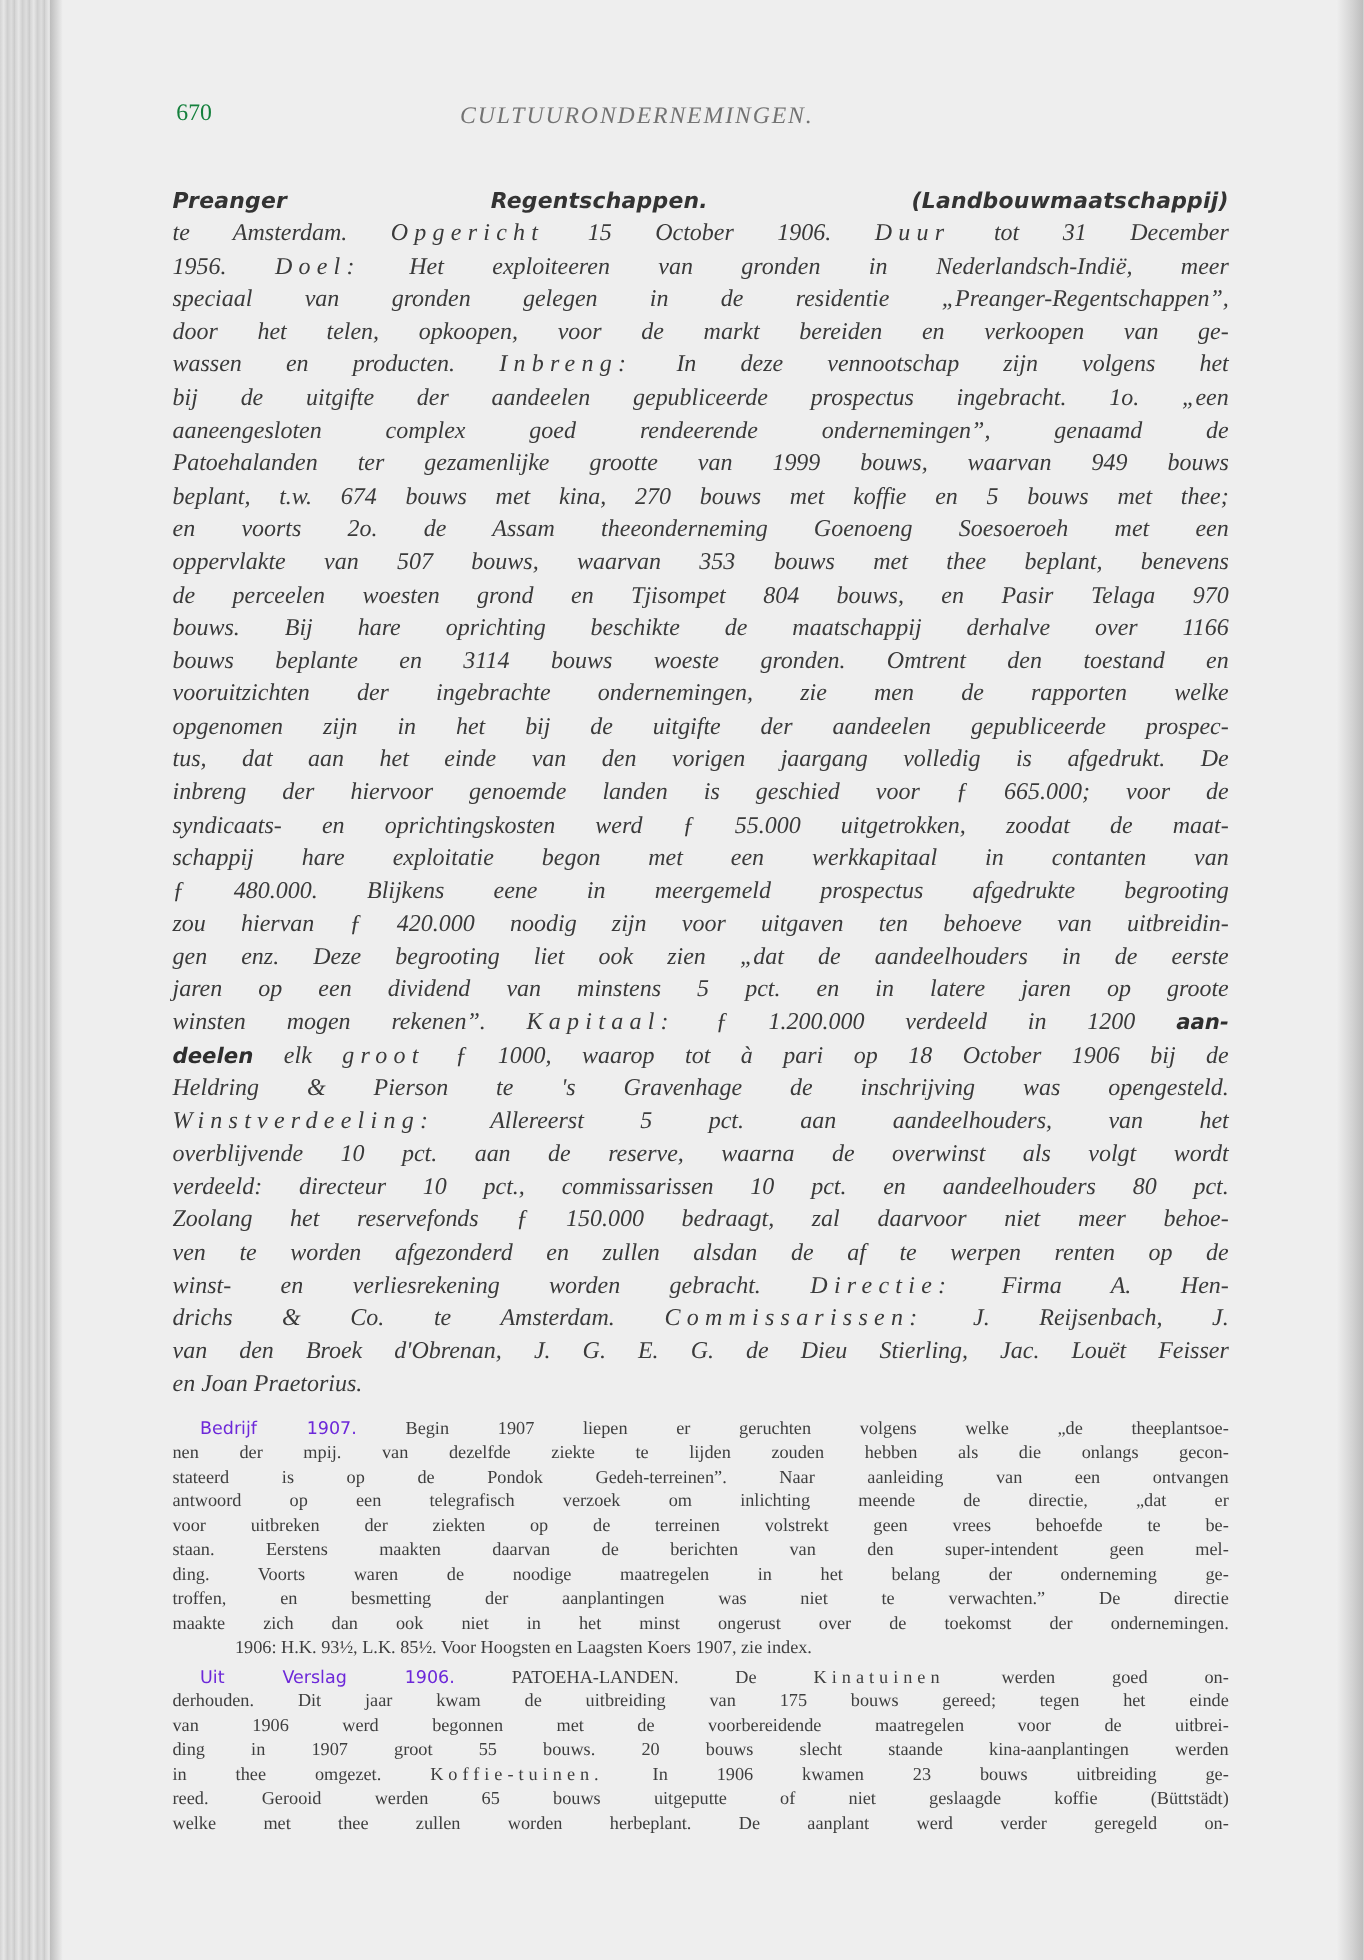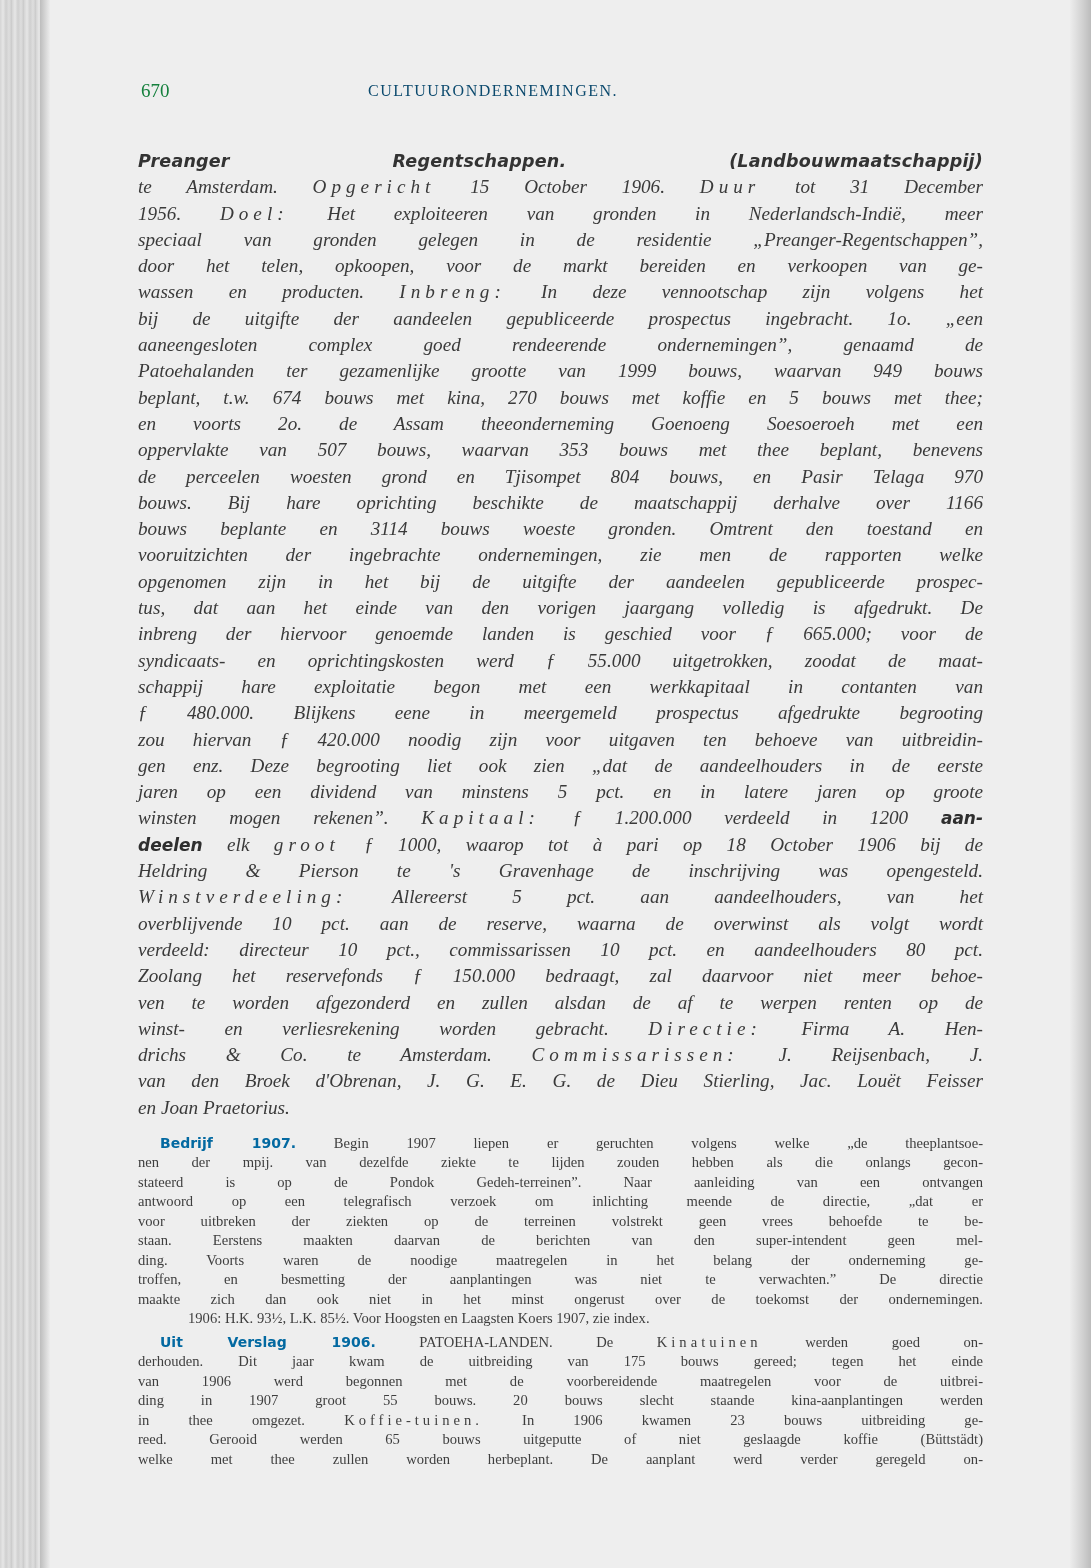--- a/index.html
+++ b/index.html
@@ -23,23 +23,23 @@
     }
     .page {
       position: absolute; left: 138px; top: 74px; width: 845px;
     }
     .running-head { position: relative; height: 30px; }
     .page-number {
       position: absolute; left: 3px; top: 6px; font-size: 19px;
       font-family: "Liberation Serif", serif; color: #15803d;
     }
     .running-title {
-      position: absolute; left: 230px; top: 8px; 
-      font-family: "Liberation Serif", serif; font-size: 16px; letter-spacing: 1.5px;
-      color: #0c4a6e;
+      position: absolute; left: 230px; top: 8px; font-style: italic;
+      font-family: "Liberation Serif", serif; font-size: 19px; letter-spacing: 1.5px;
+      color: #737373;
     }
     .main-text {
       margin-top: 44px;
       font-family: "Liberation Serif", serif;
       font-size: 19.2px; line-height: 26.3px; text-align: justify;
       color: #3a3a3a;
     }
     .main-text .line { display: block; text-align: justify; text-align-last: justify; white-space: nowrap; font-style: italic; }
     .main-text .line.last { text-align-last: left; }
     .heading-bold {
@@ -50,21 +50,21 @@
     .bold-inline { font-family: "DejaVu Sans", sans-serif; font-weight: bold; font-size: 17px; color: #2e2e2e; }
     .small-text {
       margin-top: 13px;
       font-family: "Liberation Serif", serif;
       font-size: 14.6px; line-height: 19.5px; color: #3e3e3e;
       padding-left: 0;
     }
     .small-text .line { display: block; text-align: justify; text-align-last: justify; white-space: nowrap; }
     .small-text .line.last { text-align-last: left; }
     .small-text .indent { padding-left: 22px; }
-    .small-bold { font-family: "DejaVu Sans", sans-serif; font-weight: bold; font-size: 14px; color: #0369a1; }
+    .small-bold { font-family: "DejaVu Sans", sans-serif; font-weight: normal; font-size: 14px; color: #6d28d9; }
     .para2 { margin-top: 4px; }
     .small-sp { letter-spacing: 4px; }
     .cross-ref { text-align-last: left !important; padding-left: 50px; }
   </style>
 </head>
 <body>
 
 <div class="spine"></div>
 <div class="spine-edge"></div>
 <div class="right-edge"></div>

